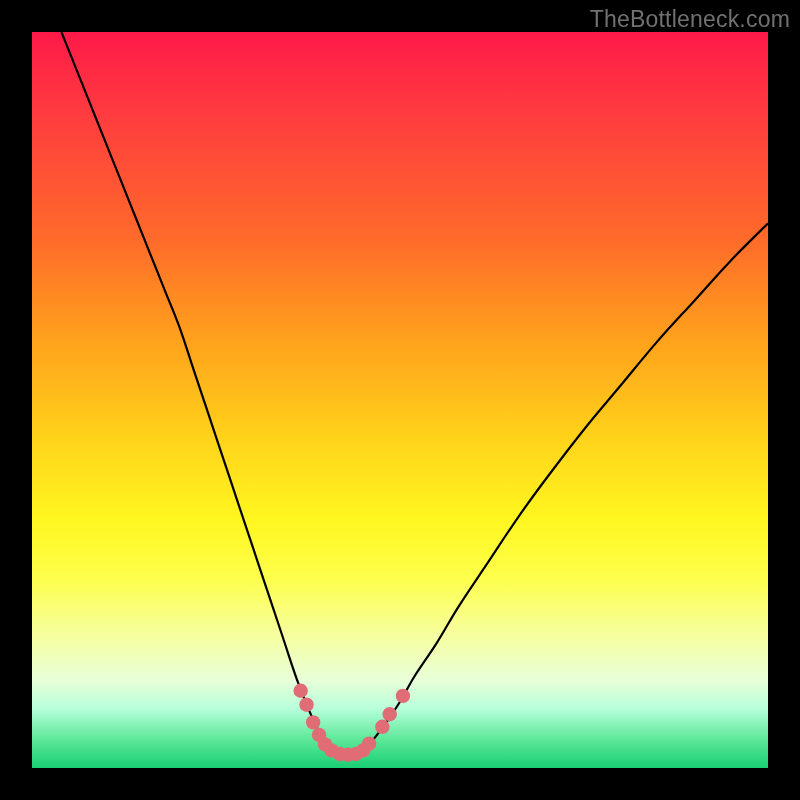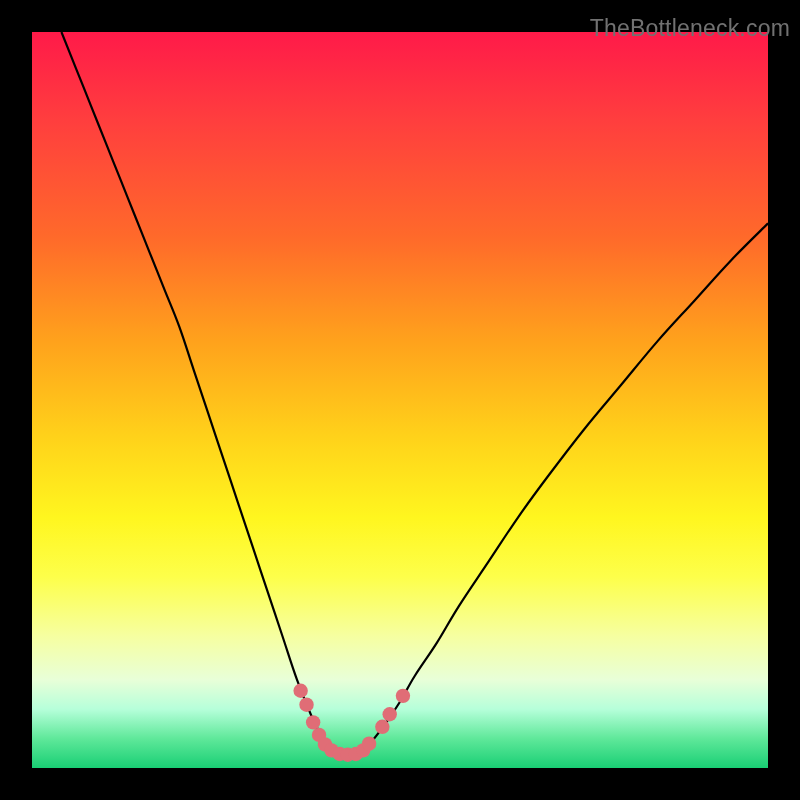--- a/index.html
+++ b/index.html
@@ -43,21 +43,20 @@
   }
   .watermark {
     position: absolute;
     top: 6px;
     right: 10px;
     color: #717171;
     font-size: 23px;
     letter-spacing: 0.2px;
     font-weight: 400;
     user-select: none;
-    margin-top: 9px;
   }
   svg.curve {
     position: absolute;
     left: 0;
     top: 0;
     width: 736px;
     height: 736px;
   }
 </style>
 </head>

